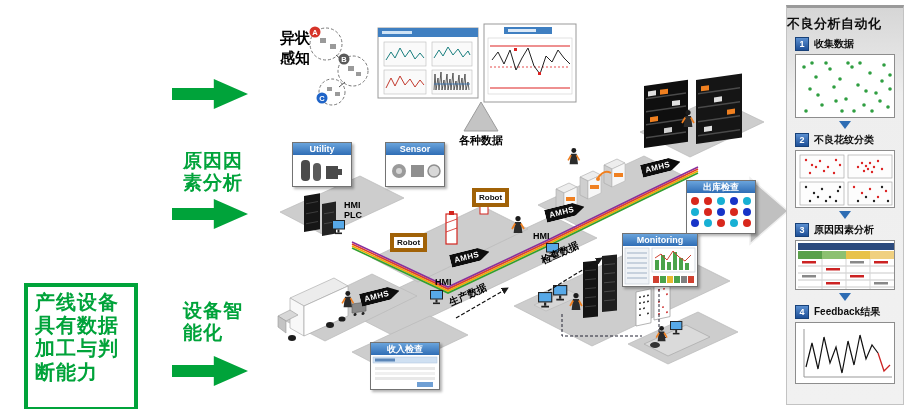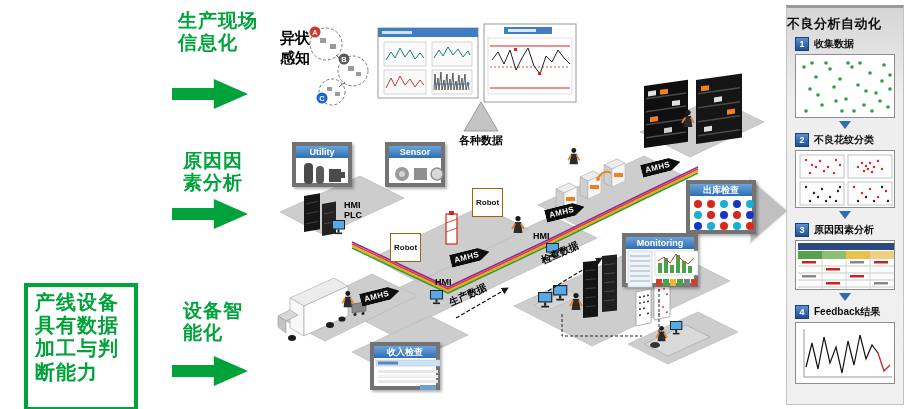--- a/index.html
+++ b/index.html
@@ -9,29 +9,29 @@
   
   .gbox{position:absolute;border:4px solid #00a33a;color:#00a33a;font-weight:bold;
         letter-spacing:1px;padding:4px 7px;line-height:1.16}
   .glabel{position:absolute;color:#00a33a;font-weight:bold;font-size:19px;line-height:1.18;letter-spacing:1px}
   .garrow{position:absolute;width:76px;height:30px;background:#00a33a;
           clip-path:polygon(0 30%,55% 30%,55% 0,100% 50%,55% 100%,55% 70%,0 70%)}
   
   .diagram{position:absolute;left:252px;top:0;width:537px;height:409px}
   .dsvg{position:absolute;left:0;top:0}
   .ov{position:absolute}
-  .panel{position:absolute;background:#fff;border:4px solid #737373;box-shadow:1.5px 2px 2.5px rgba(0,0,0,.3)}
+  .panel{position:absolute;background:#fff;border:1px solid #737373;box-shadow:1.5px 2px 2.5px rgba(0,0,0,.3)}
   .panel .hd{background:linear-gradient(#6aa4dc,#2f6db5);color:#fff;font-size:9px;font-weight:bold;
              text-align:center;line-height:12px;height:12px;white-space:nowrap;overflow:hidden}
   .amhs{position:absolute;width:40px;height:13px;background:#0d0d0d;color:#fff;font-size:8px;font-weight:bold;
         padding-left:4px;line-height:13px;letter-spacing:.4px;
         clip-path:polygon(0 0,72% 0,100% 50%,72% 100%,0 100%);transform:rotate(-14deg)}
   .slabel{position:absolute;font-weight:bold;color:#000}
-  .robot{position:absolute;background:#fff;border:1px solid #a16207;color:#111;font-size:8px;
-         font-weight:bold;padding:8px 3px;line-height:11px}
+  .robot{position:absolute;background:#fff;border:4px solid #a16207;color:#111;font-size:8px;
+         font-weight:bold;padding:0 3px;line-height:11px}
   .rot{transform:rotate(-24deg)}
   svg text{font-family:"Liberation Sans","DejaVu Sans",sans-serif}
   
   .rpanel{position:absolute;left:786px;top:5px;width:118px;height:400px;
           background:linear-gradient(180deg,#d6d6d6,#eeeeee 22%,#f1f1f1);
           border:1px solid #c3c3c3;border-top:3px solid #9a9a9a}
   .rtitle{font-size:13px;font-weight:bold;text-align:left;margin:7px 0 3px;color:#0d0d0d;letter-spacing:.5px}
   .steprow{display:flex;align-items:center;gap:5px;margin:4px 8px 3px}
   .stepnum{width:14px;height:14px;flex:0 0 14px;background:linear-gradient(#5b8fd0,#1d4f97);
            border:1px solid #174179;color:#fff;font-size:9px;font-weight:bold;
@@ -39,21 +39,20 @@
   .steplabel{font-size:10px;font-weight:bold;color:#0d0d0d}
   .fig{display:block;margin:0 auto;background:#fff;border:1px solid #8d8d8d}
   .darr{width:0;height:0;border-left:6px solid transparent;border-right:6px solid transparent;
         border-top:8px solid #2e6db4;margin:3px auto}
 </style>
 </head>
 <body>
 
 <div class="canvas">
 
-  <div class="glabel" style="left:178px;top:10px;width:86px">生产现场信息化</div>
   <div class="garrow" style="left:172px;top:79px"></div>
 
   <div class="glabel" style="left:183px;top:150px;width:66px">原因因素分析</div>
   <div class="garrow" style="left:172px;top:199px"></div>
 
   <div class="gbox" style="left:24px;top:283px;width:114px;height:128px;font-size:20px">产线设备具有数据加工与判断能力</div>
   <div class="glabel" style="left:183px;top:300px;width:66px">设备智能化</div>
   <div class="garrow" style="left:172px;top:356px"></div>
 
   <div class="diagram">

